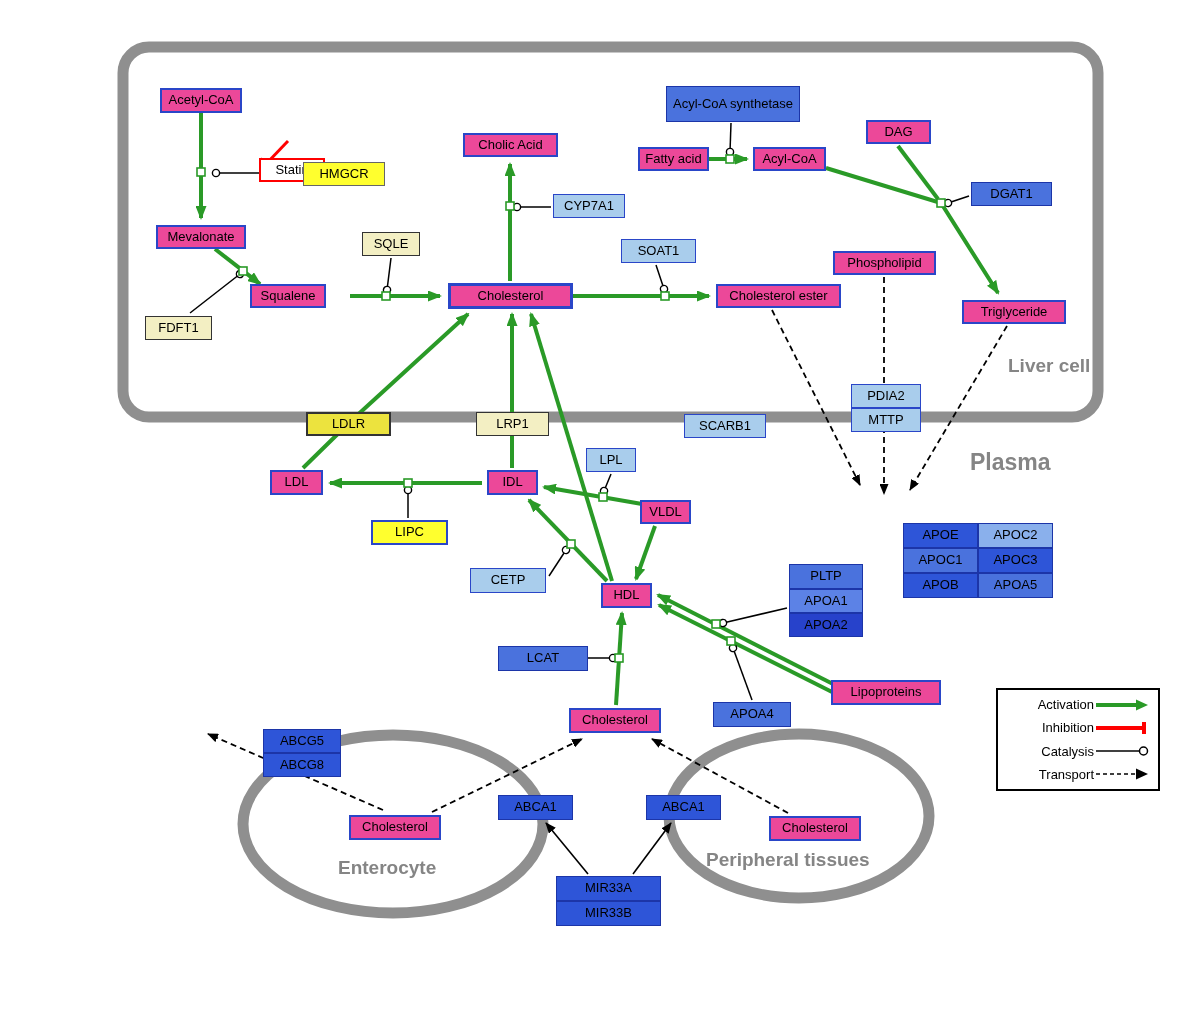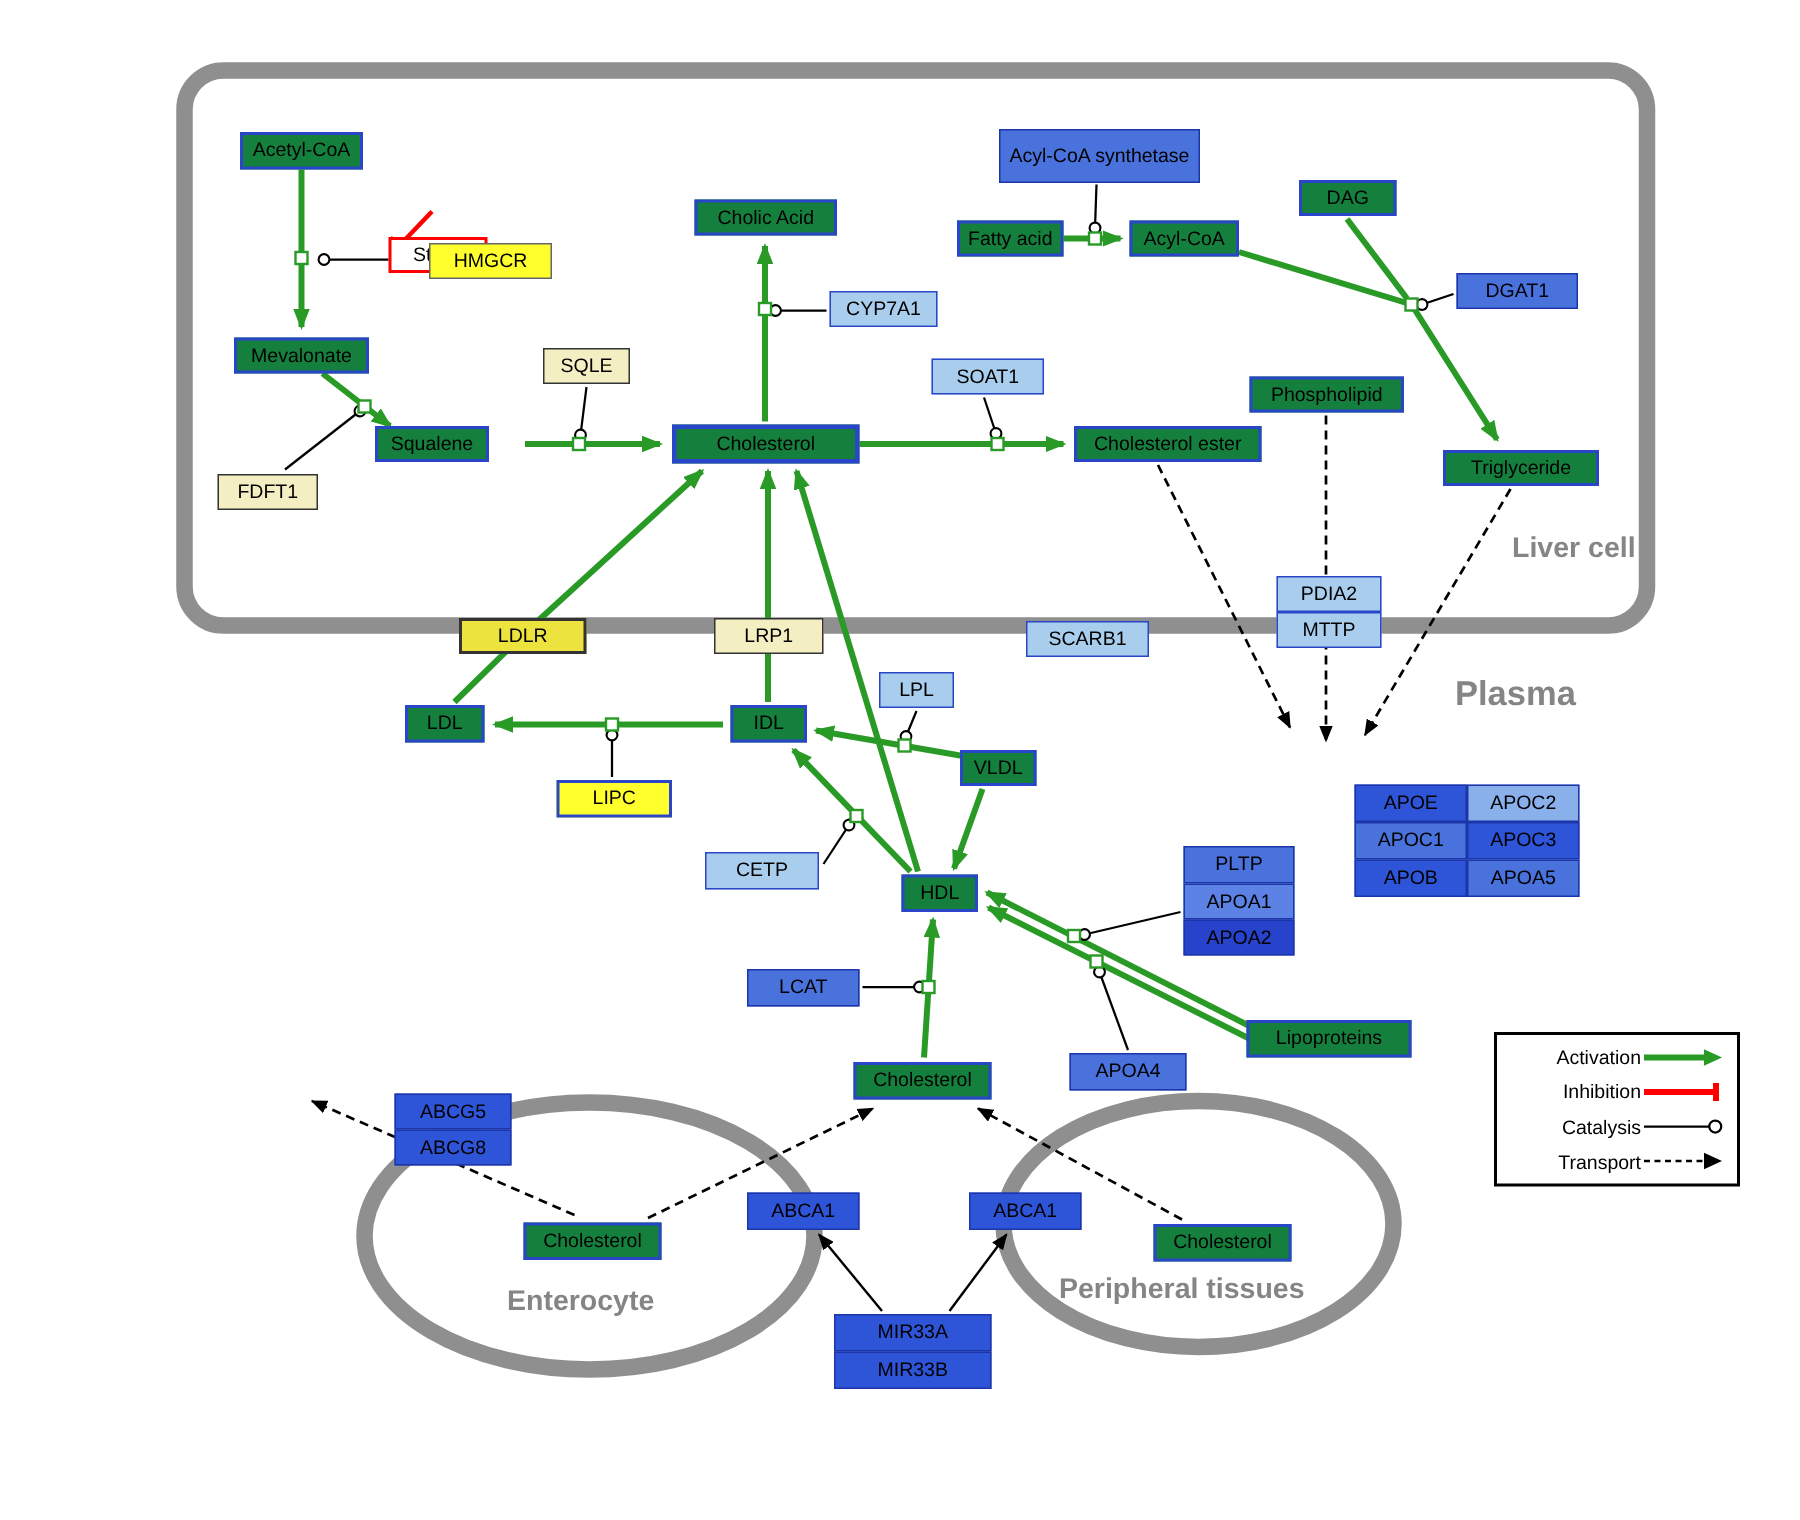--- a/index.html
+++ b/index.html
@@ -1,30 +1,30 @@
 <!DOCTYPE html>
 <html><head>
 <meta charset="utf-8">
 <style>
   html,body{margin:0;padding:0;background:#fff;}
   #canvas{position:relative;width:1200px;height:1013px;background:#fff;overflow:hidden;
           font-family:"Liberation Sans",sans-serif;}
   #edges{position:absolute;left:0;top:0;}
   .node{position:absolute;box-sizing:border-box;display:flex;align-items:center;justify-content:center;
-        text-align:center;font-size:13px;color:#000;background:#15803d;border:2px solid #2a46c8;
+        text-align:center;font-size:13px;color:#000;background:#ec4899;border:2px solid #2a46c8;
         white-space:nowrap;line-height:1.15;}
   .thick{border-width:3px;}
   .lblue{background:#a9cdec;border:1.5px solid #2a46c8;}
   .blue{background:#4a72dd;border:1.5px solid #1c35a8;}
   .blue2{background:#2e55d8;border:1.5px solid #1c35a8;}
   .blued{background:#2742cb;border:1.5px solid #1c35a8;}
   .bluel{background:#8ab0ec;border:1.5px solid #1c35a8;}
   .bluem{background:#5c82e6;border:1.5px solid #1c35a8;}
   .yellow{background:#ffff2e;border:2px solid #2a46c8;}
-  .hmgcr{background:#ffff2e;border:1.5px solid #666;}
+  .hmgcr{background:#ffff2e;border:1.5px solid #666;margin-left:17px;}
   .ldlr{background:#ece33e;border:2px solid #333;}
   .pale{background:#f3efc3;border:1.5px solid #333;}
   .statin{background:#fff;border:2.5px solid #ff0000;margin-top:40px;}
   .wrap{white-space:normal;}
   .region{position:absolute;font-weight:bold;color:#858585;}
   #legend{position:absolute;left:996px;top:688px;width:164px;height:103px;box-sizing:border-box;
           border:2px solid #000;background:#fff;display:flex;flex-direction:column;
           justify-content:space-around;padding:3px 0;}
   .lrow{display:flex;align-items:center;justify-content:flex-end;padding:0 8px;font-size:13px;}
 </style>
@@ -152,21 +152,21 @@
   <div class="node lblue" style="left:851px;top:384px;width:70px;height:24px">PDIA2</div>
   <div class="node lblue" style="left:851px;top:408px;width:70px;height:24px">MTTP</div>
 
   <div class="node" style="left:270px;top:470px;width:53px;height:25px">LDL</div>
   <div class="node" style="left:487px;top:470px;width:51px;height:25px">IDL</div>
   <div class="node lblue" style="left:586px;top:448px;width:50px;height:24px">LPL</div>
   <div class="node" style="left:640px;top:500px;width:51px;height:24px">VLDL</div>
   <div class="node yellow" style="left:371px;top:520px;width:77px;height:25px">LIPC</div>
   <div class="node lblue" style="left:470px;top:568px;width:76px;height:25px">CETP</div>
   <div class="node" style="left:601px;top:583px;width:51px;height:25px">HDL</div>
-  <div class="node blue" style="left:498px;top:646px;width:75px;height:25px">LCAT</div>
+  <div class="node blue" style="left:498px;top:646px;width:90px;height:25px">LCAT</div>
   <div class="node blue" style="left:789px;top:564px;width:74px;height:25px">PLTP</div>
   <div class="node bluem" style="left:789px;top:589px;width:74px;height:24px">APOA1</div>
   <div class="node blued" style="left:789px;top:613px;width:74px;height:24px">APOA2</div>
   <div class="node blue" style="left:713px;top:702px;width:78px;height:25px">APOA4</div>
   <div class="node" style="left:831px;top:680px;width:110px;height:25px">Lipoproteins</div>
 
   <div class="node blue2" style="left:903px;top:523px;width:75px;height:25px">APOE</div>
   <div class="node bluel" style="left:978px;top:523px;width:75px;height:25px">APOC2</div>
   <div class="node blue" style="left:903px;top:548px;width:75px;height:25px">APOC1</div>
   <div class="node blue2" style="left:978px;top:548px;width:75px;height:25px">APOC3</div>

